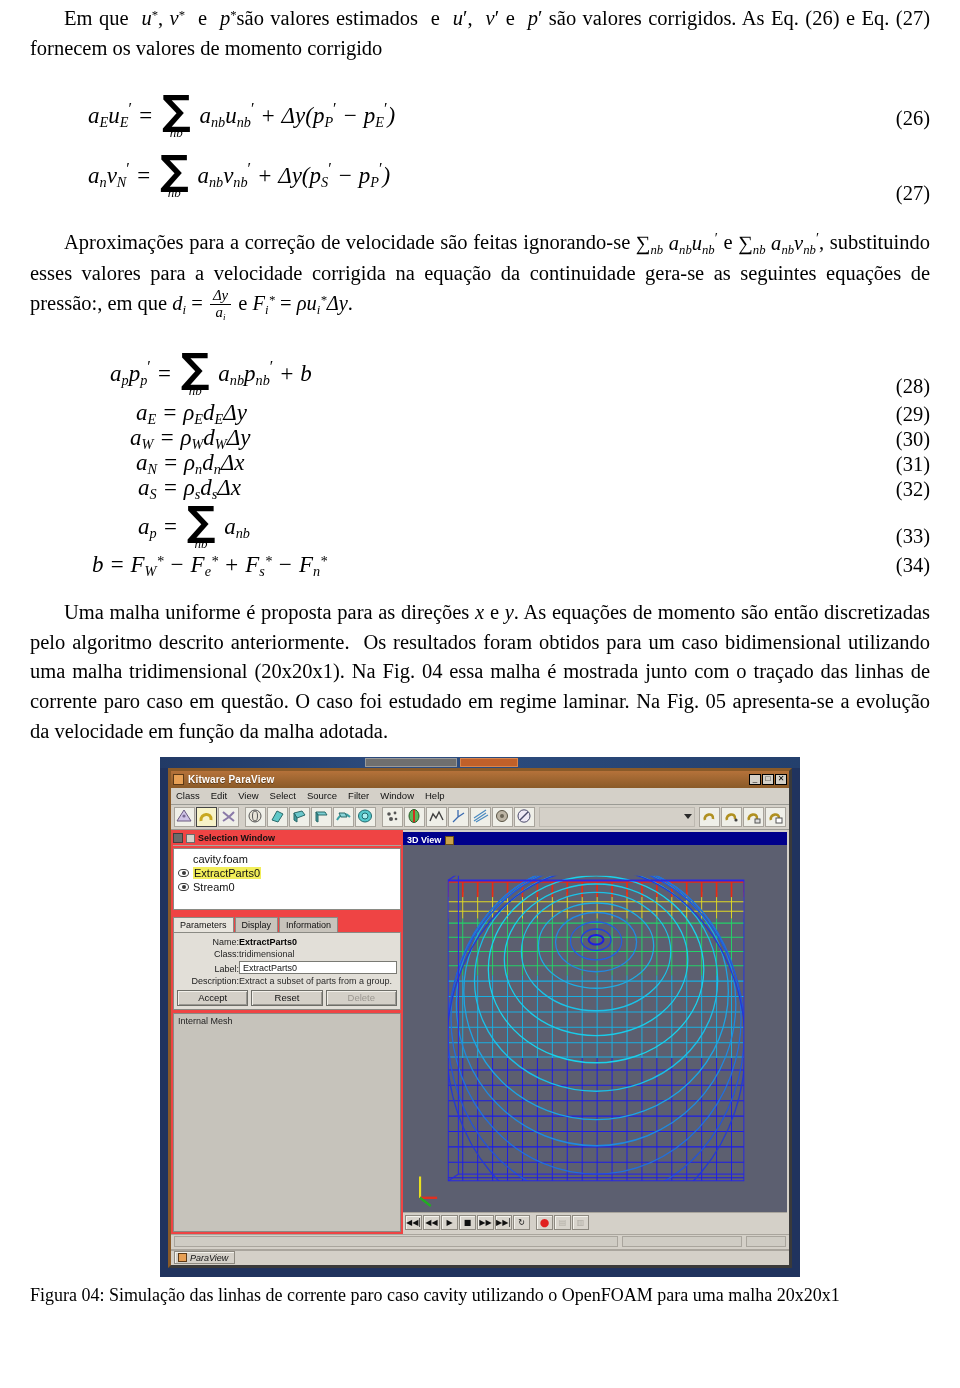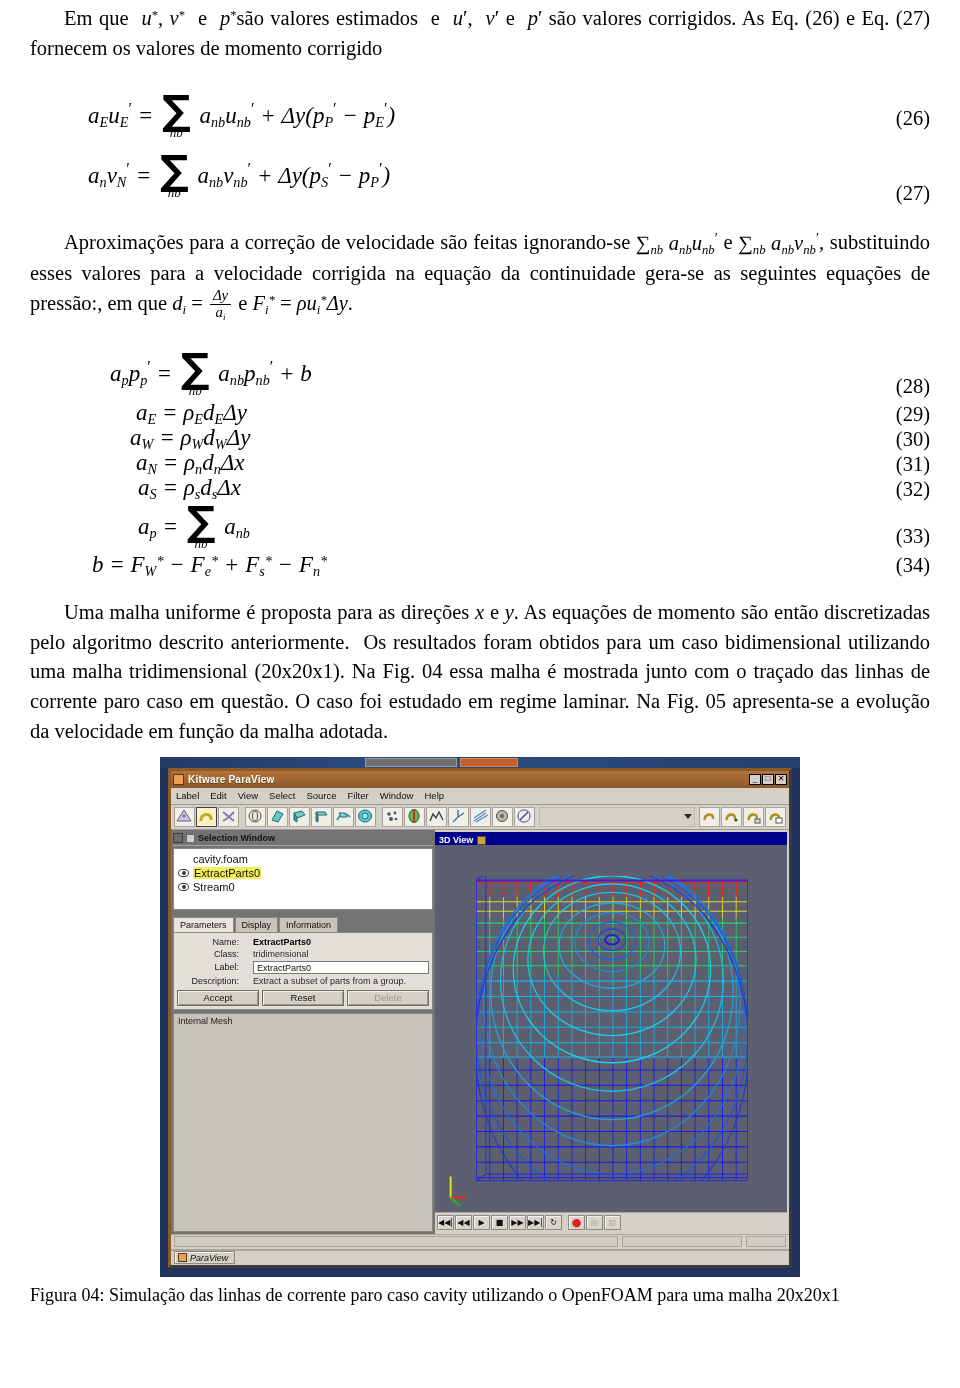--- a/index.html
+++ b/index.html
@@ -150,21 +150,21 @@
   .tbtn.sel { border: 1px solid #444; background: #f7f3c8; }
   .tbsep { width: 4px; }
   .tbgap { flex: 1; background: #d4d0c8; height: 20px; border: 1px solid #bdb9b1; margin: 0 3px; position: relative; }
   .tbgap:after {
     content: ""; position: absolute; right: 2px; top: 6px;
     border-left: 4px solid transparent; border-right: 4px solid transparent; border-top: 5px solid #2a2a2a;
   }
 
   .pvbody { flex: 1; display: flex; min-height: 0; }
   .leftpanel {
-    width: 264px; background: #737373; display: flex; flex-direction: column;
+    width: 232px; background: #ef4444; display: flex; flex-direction: column;
     padding: 2px; flex: none;
   }
   .panel-hdr {
     height: 14px; display: flex; align-items: center; gap: 3px;
     font-family: "Liberation Sans", sans-serif; font-size: 9px; font-weight: bold; color: #111;
     border-bottom: 1px solid #a9a59d; margin-bottom: 2px;
   }
   .panel-hdr .grip { width: 10px; height: 10px; background: #6b6b6b; border: 1px solid #3f3f3f; }
   .panel-hdr .grip2 { width: 9px; height: 9px; background: #d4d0c8; border: 1px solid #6b6b6b; }
 
@@ -185,21 +185,21 @@
   .tab {
     font-family: "Liberation Sans", sans-serif; font-size: 9px; color: #111;
     padding: 2px 6px; background: #c8c4bc; border: 1px solid #8a8a84; border-bottom: none;
     margin-right: 1px;
   }
   .tab.active { background: #e8e5de; font-weight: normal; }
   .propbox {
     background: #e2dfd8; border: 1px solid #8a8a84; padding: 4px 3px 3px 3px;
   }
   .prow {
-    display: flex; align-items: center; gap: 14px; margin-bottom: 2px;
+    display: flex; align-items: flex-end; gap: 0; margin-bottom: 2px;
     font-family: "Liberation Sans", sans-serif; font-size: 9px; color: #1a1a1a;
   }
   .prow .lbl { width: 62px; text-align: right; flex: none; }
   .prow .val { font-weight: bold; color: #000; }
   .prow .valn { color: #2a2a2a; }
   .prow .field {
     flex: 1; background: #fff; border: 1px solid #7a7a74; height: 13px;
     font-family: "Liberation Sans", sans-serif; font-size: 9px; padding: 0 3px; line-height: 12px; color: #111;
   }
   .prow.desc .lbl { width: 62px; }
@@ -401,21 +401,21 @@
         <div class="sysicon"></div>
         <div class="ttl">Kitware ParaView</div>
         <div class="winbtns">
           <span>_</span>
           <span>□</span>
           <span>✕</span>
         </div>
       </div>
 
       <div class="menubar">
-        <span>Label</span>
+        <span>Class</span>
         <span>Edit</span>
         <span>View</span>
         <span>Select</span>
         <span>Source</span>
         <span>Filter</span>
         <span>Window</span>
         <span>Help</span>
       </div>
 
       <div class="toolbar">

